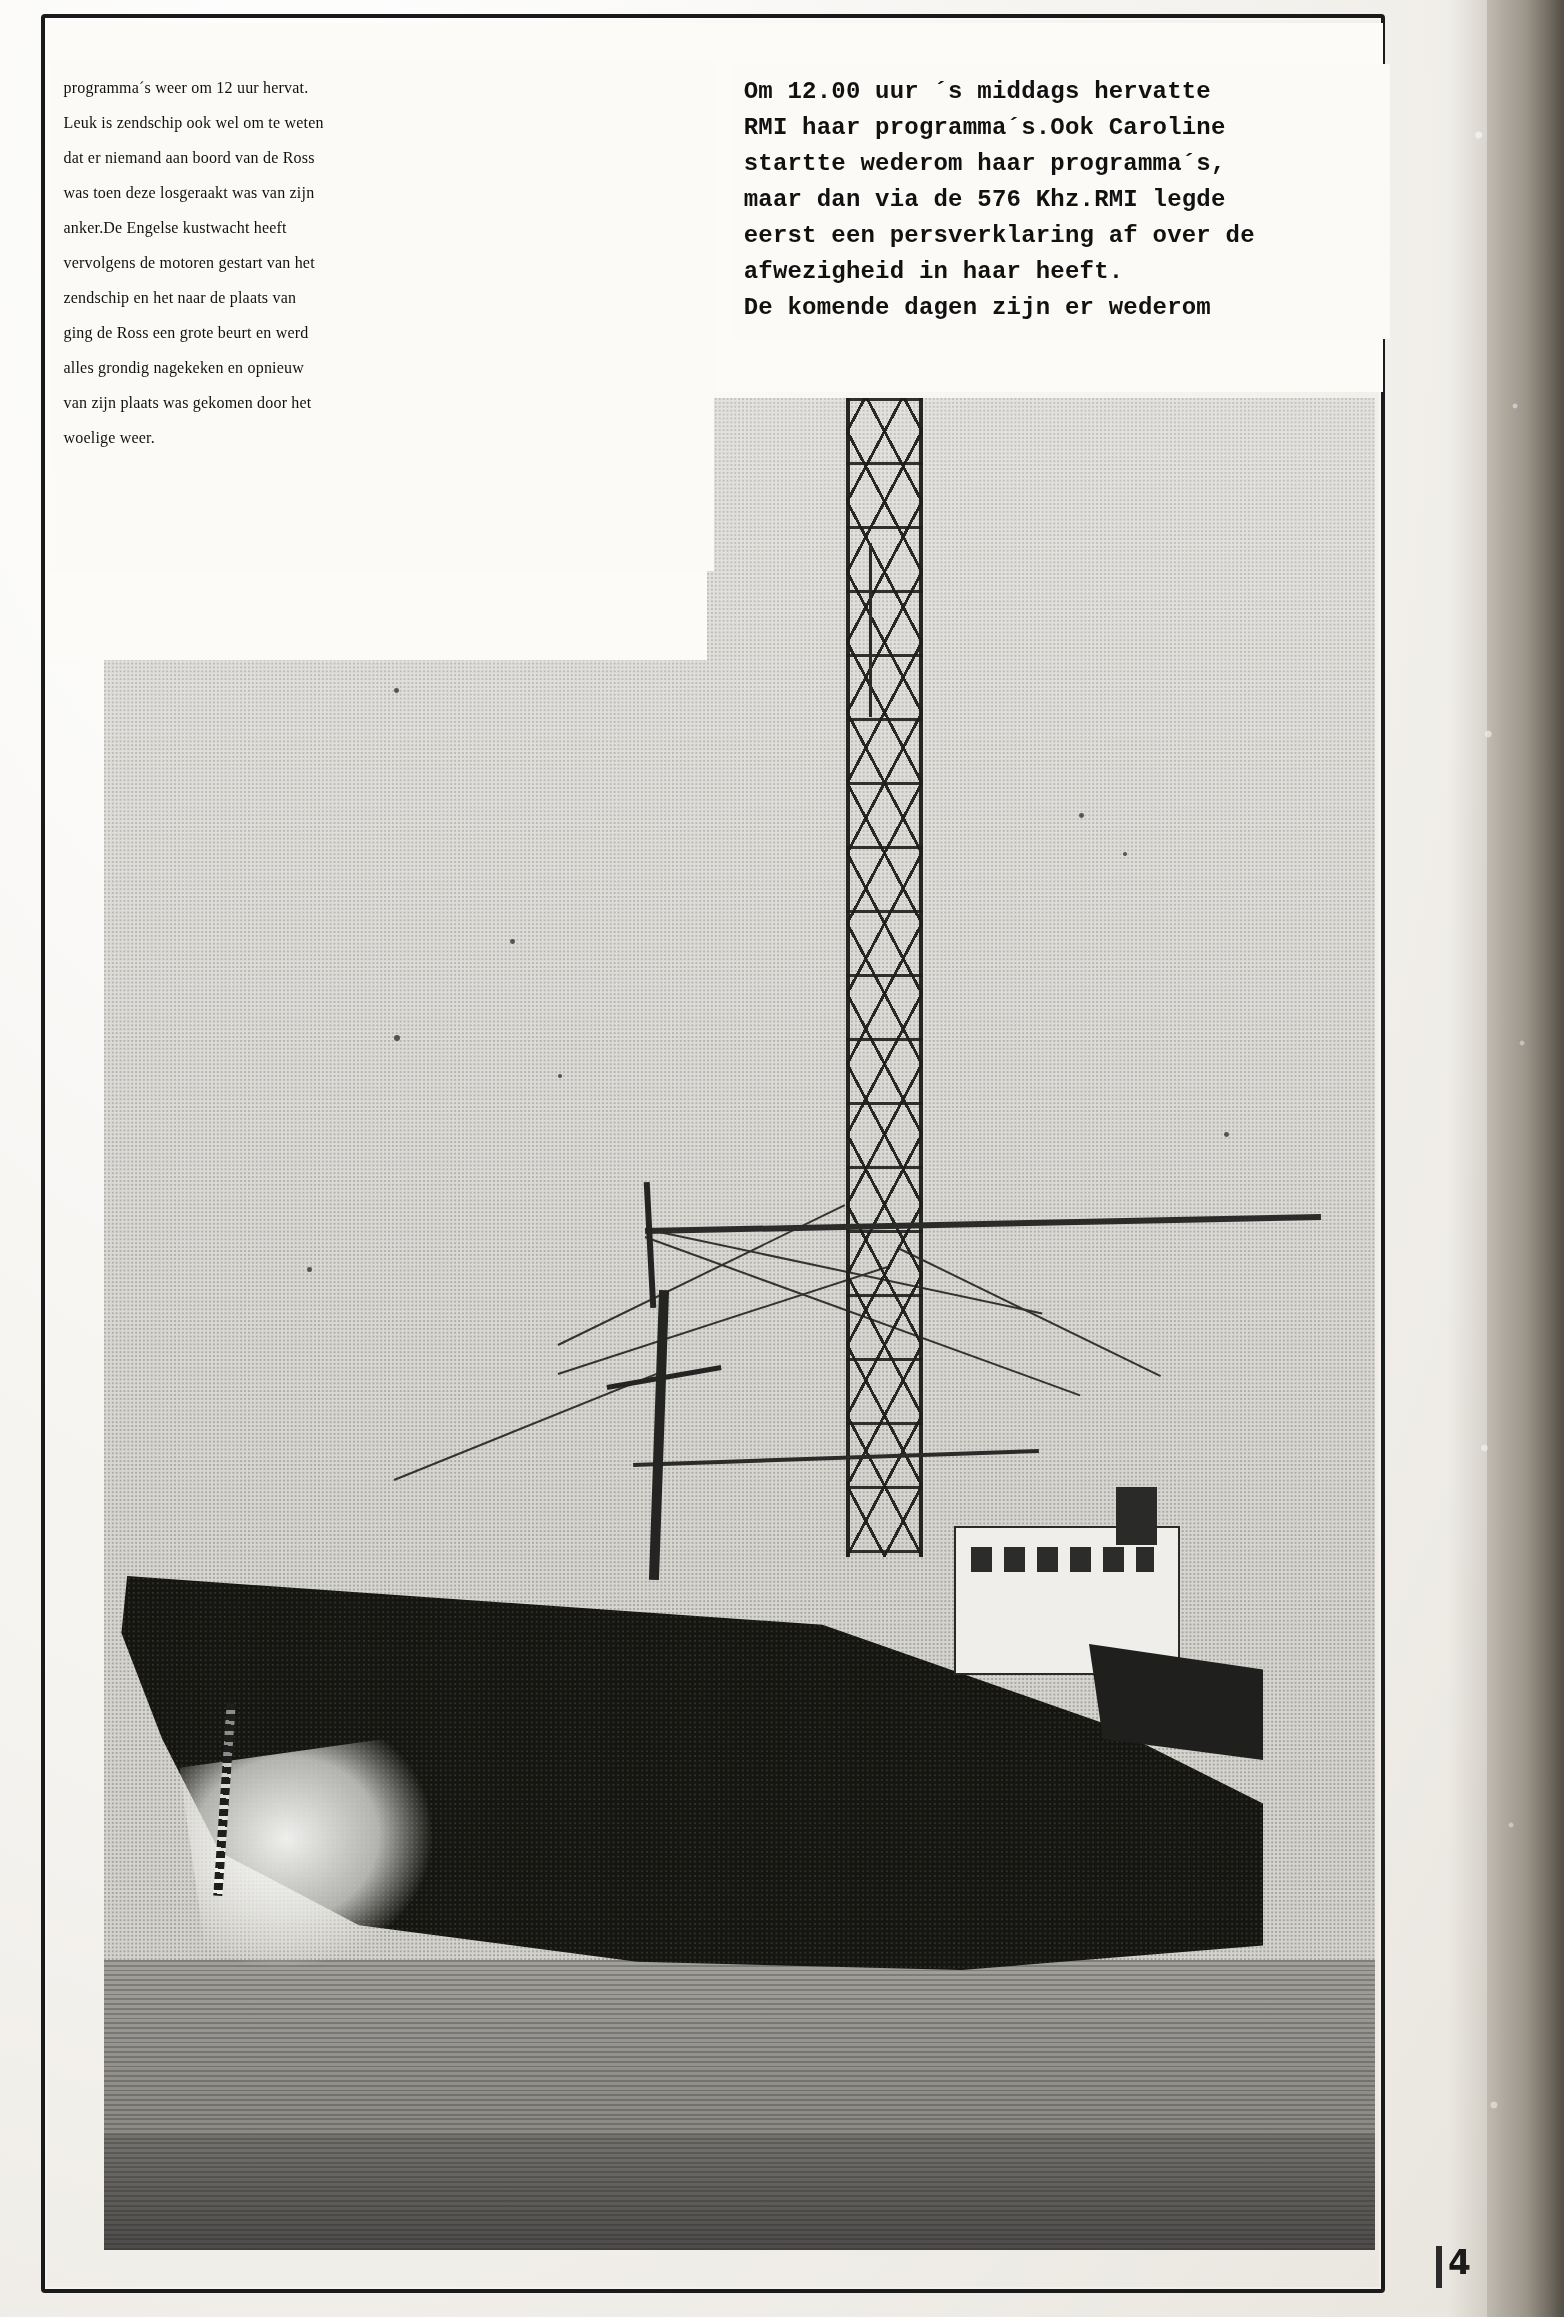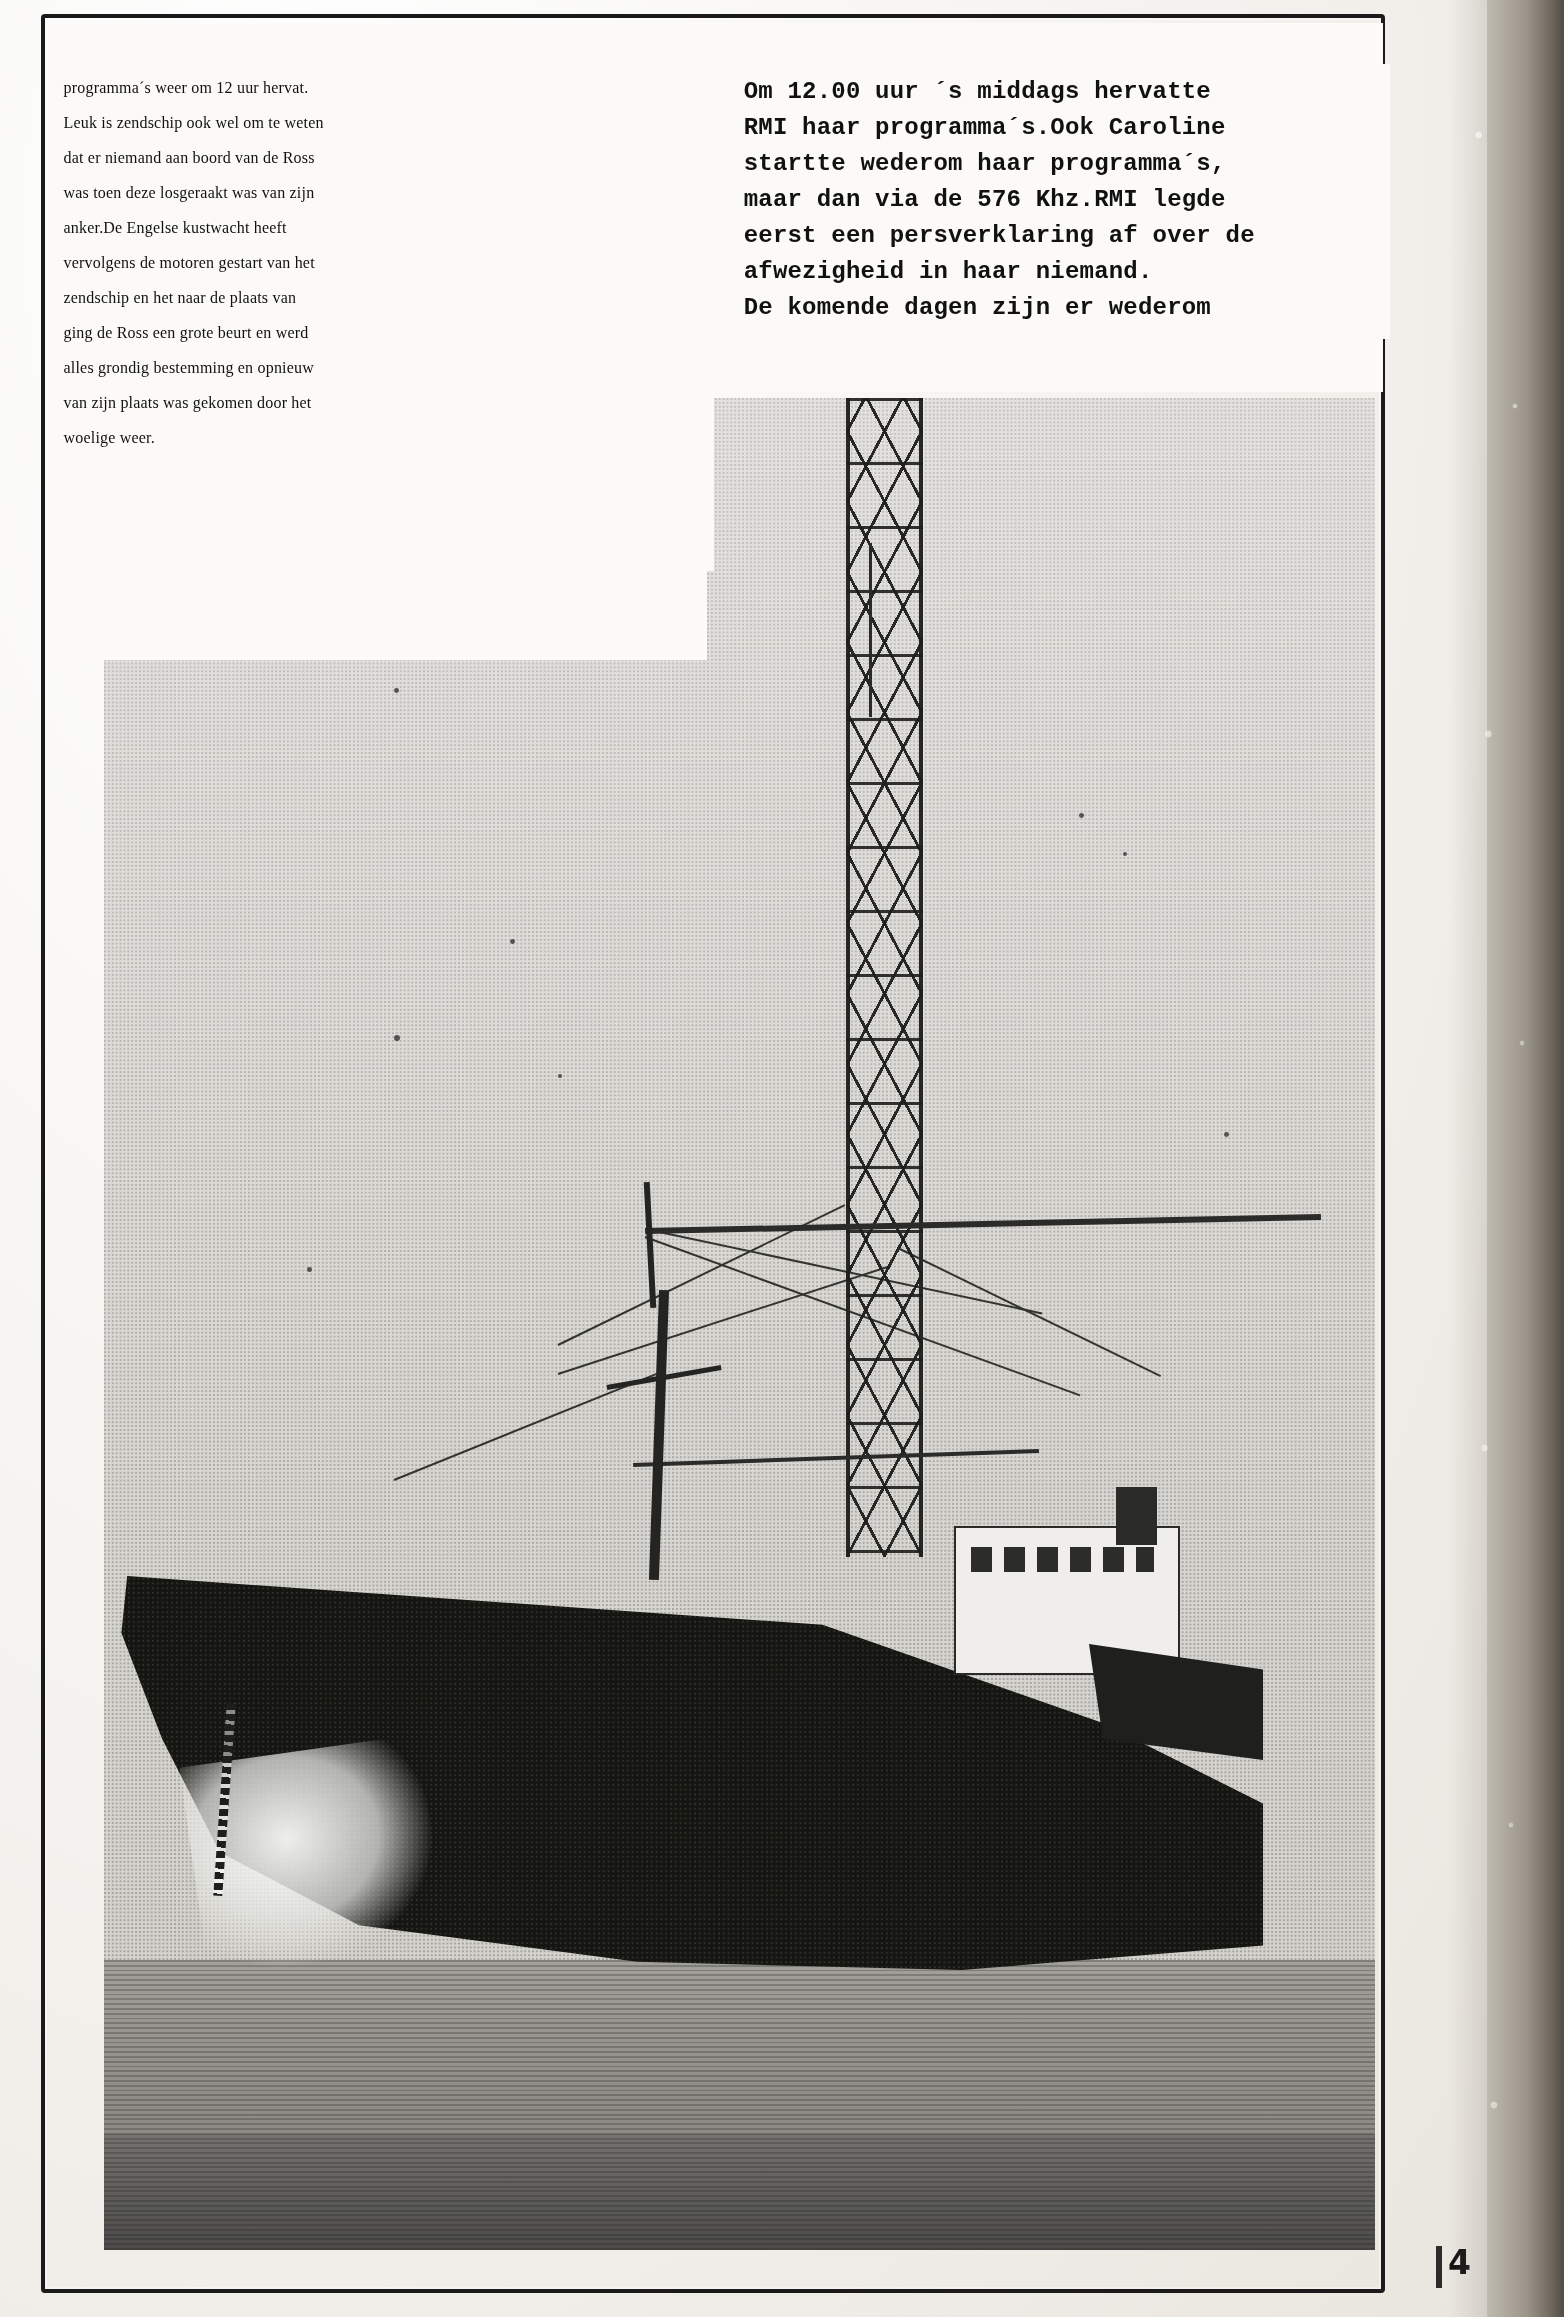--- a/index.html
+++ b/index.html
@@ -432,32 +432,32 @@
 
   <div class="col col-left">
     <div class="line">programma´s weer om 12 uur hervat.</div>
     <div class="line">Leuk is zendschip ook wel om te weten</div>
     <div class="line">dat er niemand aan boord van de Ross</div>
     <div class="line">was toen deze losgeraakt was van zijn</div>
     <div class="line">anker.De Engelse kustwacht heeft</div>
     <div class="line">vervolgens de motoren gestart van het</div>
     <div class="line">zendschip en het naar de plaats van</div>
     <div class="line">ging de Ross een grote beurt en werd</div>
-    <div class="line">alles grondig bestemming en opnieuw</div>
+    <div class="line">alles grondig nagekeken en opnieuw</div>
     <div class="line">van zijn plaats was gekomen door het</div>
     <div class="line">woelige weer.</div>
   </div>
 
   <div class="col col-right">
     <div class="line">Om 12.00 uur ´s middags hervatte</div>
     <div class="line">RMI haar programma´s.Ook Caroline</div>
     <div class="line">startte wederom haar programma´s,</div>
     <div class="line">maar dan via de 576 Khz.RMI legde</div>
     <div class="line">eerst een persverklaring af over de</div>
-    <div class="line">afwezigheid in haar niemand.</div>
+    <div class="line">afwezigheid in haar heeft.</div>
     <div class="line">De komende dagen zijn er wederom</div>
   </div>
 
   <div class="page-num-bar"></div>
   <div class="page-num">4</div>
 
   <div class="gutter"></div>
   <div class="gutter-speckles"></div>
 
 </div>

